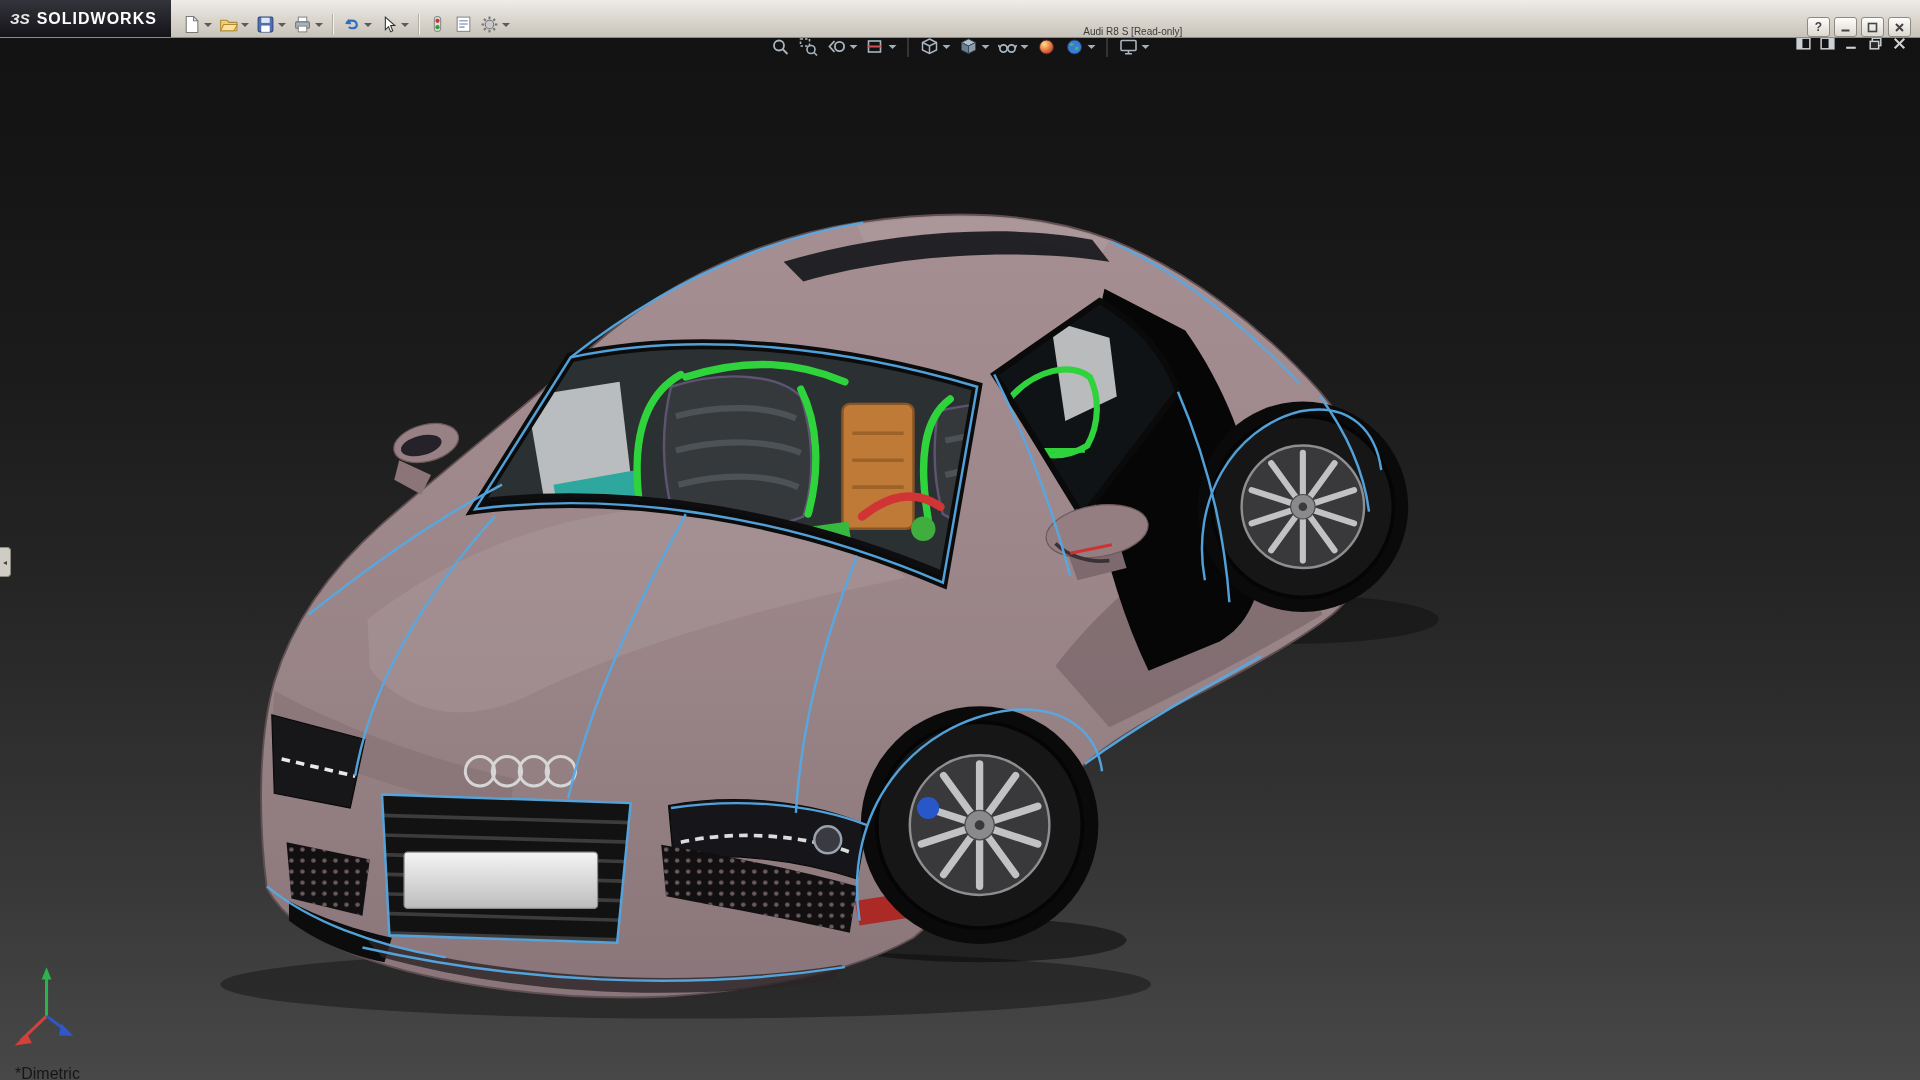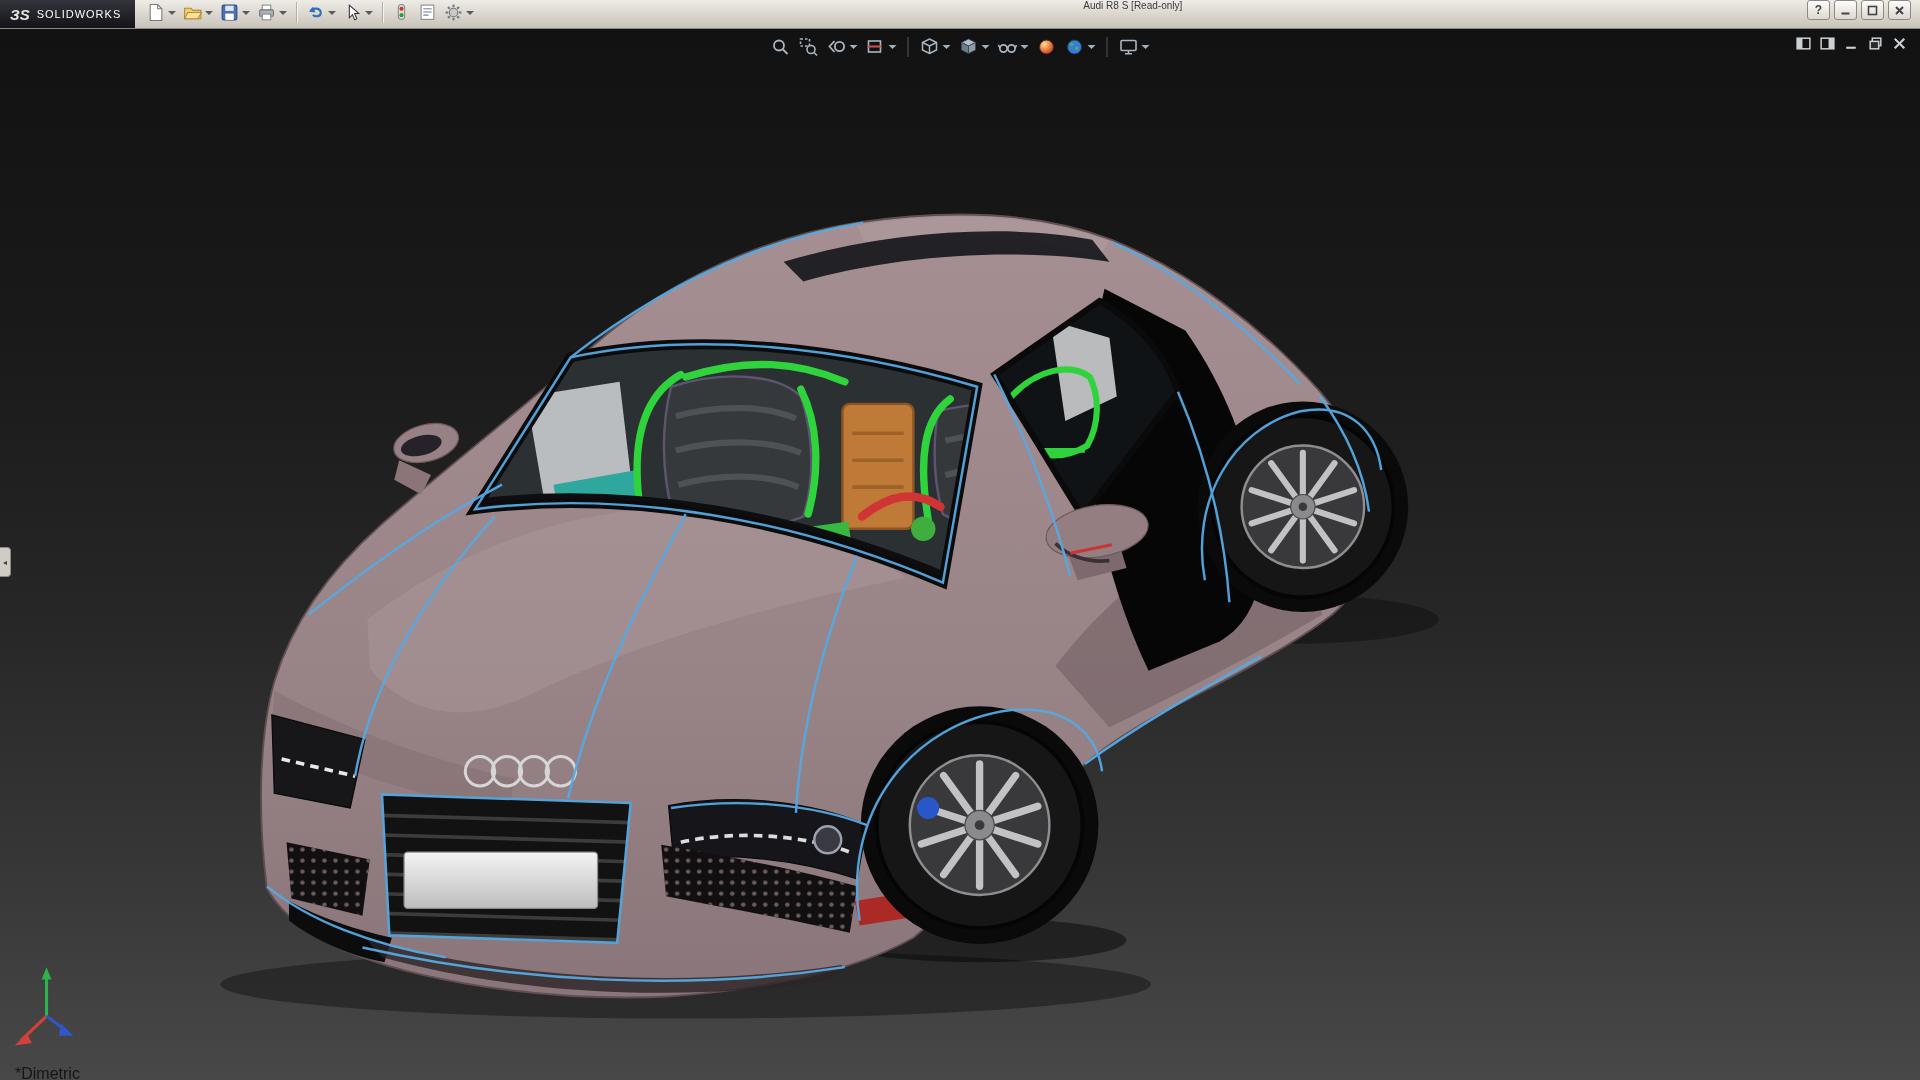--- a/index.html
+++ b/index.html
@@ -1,26 +1,26 @@
 <!DOCTYPE html>
 <html><head>
 <meta charset="utf-8">
 <style>
   * { margin:0; padding:0; box-sizing:border-box; }
   html,body { width:1920px; height:1080px; overflow:hidden; background:#000;
               font-family:"Liberation Sans", sans-serif; }
 
   
-  .titlebar { position:fixed; top:0; left:0; right:0; height:29px;
+  .titlebar { position:fixed; top:0; left:0; right:0; height:38px;
     background:linear-gradient(#efece7,#d9d5cd 55%,#c8c3ba);
-    border-bottom:1px solid #8f8a80; display:flex; align-items:flex-start; z-index:20; }
+    border-bottom:1px solid #8f8a80; display:flex; align-items:flex-end; z-index:20; }
   .logo { height:100%; display:flex; align-items:center; gap:7px; padding:0 14px 0 10px;
     background:linear-gradient(#34343c,#131318); color:#fff; }
   .logo-mark { font-style:italic; font-weight:bold; font-size:15px; color:#e8e8e8; }
-  .logo-text { font-weight:normal; font-size:11px; letter-spacing:1px; color:#fdfdfd; }
+  .logo-text { font-weight:bold; font-size:16px; letter-spacing:1px; color:#fdfdfd; }
   .toolbar { display:flex; align-items:center; padding-left:8px; gap:1px; }
   .tbtn { height:25px; display:flex; align-items:center; padding:0 3px; border-radius:2px; cursor:default; }
   .tbtn svg { display:block; }
   .caret { width:0; height:0; border-left:4px solid transparent; border-right:4px solid transparent;
            border-top:4.5px solid #5a5a5a; margin-left:3px; }
   .tsep { width:1px; height:21px; background:#b3aea5; box-shadow:1px 0 0 #f5f3ee; margin:0 5px; }
   .app-title { position:absolute; left:59%; transform:translateX(-50%);
     font-size:10px; color:#3b3b3b; white-space:nowrap; }
   .win { margin-left:auto; display:flex; gap:4px; padding-right:9px; }
   .wbtn { width:23px; height:20px; background:linear-gradient(#fefdfc,#dcd8d0);

